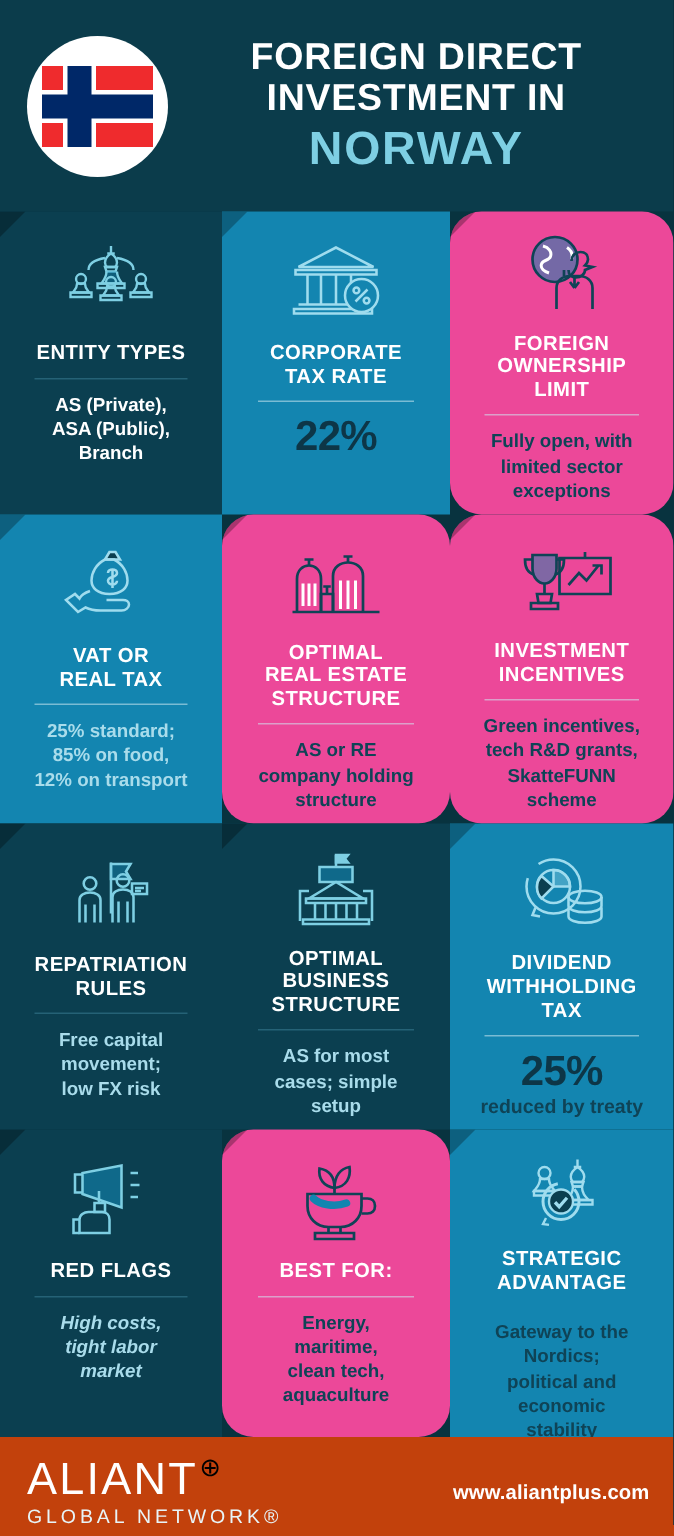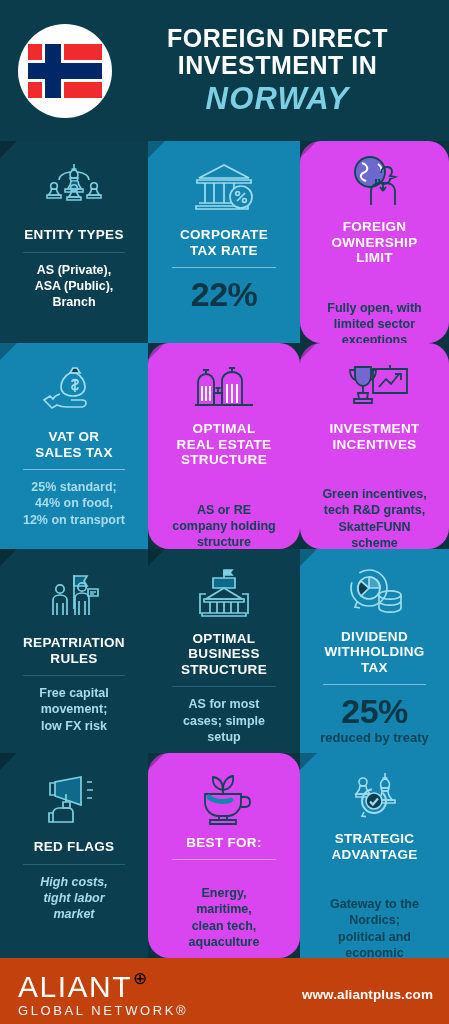--- a/index.html
+++ b/index.html
@@ -47,21 +47,20 @@
     letter-spacing:0.5px;
     line-height:1.08;
   }
   .title-l3 {
     color:#7ecfe3;
     font-weight:bold;
     font-size:31px;
     letter-spacing:1.2px;
     line-height:1.15;
     margin-top:2px;
-    font-style:italic;
   }
 
   
   .grid {
     display:grid;
     grid-template-columns:148px 152px 149px;
     grid-template-rows:202px 206px 204px 205px;
     width:384px;
   }
   .cell {
@@ -77,21 +76,21 @@
     content:"";
     position:absolute;
     left:0; top:0;
     width:0; height:0;
     border-top:17px solid rgba(0,0,0,0.28);
     border-right:17px solid transparent;
     z-index:3;
   }
   .bg-dark  { background:#0b3f50; }
   .bg-mid   { background:#1385b0; }
-  .bg-light { background:#d946ef;border-radius:21px; }
+  .bg-light { background:#ec4899;border-radius:21px; }
 
   .icon-wrap {
     height:66px;
     display:flex; align-items:center; justify-content:center;
     margin-top:4px;
   }
   .icon-wrap svg { display:block; }
 
   .cell-title {
     font-weight:bold;
@@ -112,26 +111,26 @@
   .div-white { background:#cfe9f2; }
   .div-dark  { background:#3d7f95; }
 
   .cell-body {
     font-weight:bold;
     font-size:12.5px;
     line-height:1.3;
     text-align:center;
   }
   .b-light { color:#a9dceb; }
-  .b-navy  { color:#0f4356;margin-top:16px; }
+  .b-navy  { color:#0f4356; }
   .b-white { color:#ffffff; }
 
   .big-num {
     font-weight:bold;
-    font-size:34px;
+    font-size:28px;
     line-height:1;
     text-align:center;
     color:#0d3647;
     letter-spacing:-0.5px;
   }
   .big-sub {
     font-weight:bold;
     font-size:13px;
     color:#0f4356;
     text-align:center;
@@ -269,24 +268,24 @@
   <div class="cell bg-mid">
     <div class="icon-wrap">
       <svg width="74" height="58" viewBox="0 0 74 58" fill="none" stroke="#9fdcee" stroke-width="1.7">
         <path d="M36 7l-3 5h10l-3-5z" fill="#0b3f50"></path>
         <path d="M33 12c-6 3-9 9-9 14s4 9 12 9 12-4 12-9-3-11-9-14z"></path>
         <path d="M38 19v12M35 21c0-1.5 1.4-2.4 3-2.4s3 .9 3 2.4-1.5 2.2-3 2.6-3 1.2-3 2.6 1.4 2.4 3 2.4 3-.9 3-2.4"></path>
         <path d="M23 33c-3 1-6 3-7 5l-3-3-6 4 8 8 5-3c2 1 6 2 10 2h14c3 0 5-2 5-4s-2-3-4-3H34"></path>
       </svg>
     </div>
     <div class="cell-title t-white" style="white-space:pre-line">VAT OR
-SALES TAX</div>
+REAL TAX</div>
     <div class="divider div-white"></div>
     <div class="cell-body b-light" style="white-space: pre-line;">25% standard;
-44% on food,
+85% on food,
 12% on transport</div>
   </div>
 
   <div class="cell bg-light">
     <div class="icon-wrap">
       <svg width="74" height="58" viewBox="0 0 74 58" fill="none" stroke="#0f4356" stroke-width="1.8">
         <path d="M11 48V26c0-6 4-9 8-9s8 3 8 9v22"></path>
         <path d="M19 17v-4M16 13h6"></path>
         <path d="M15 29v15M19 29v15M23 29v15" stroke="#ffffff" stroke-width="2"></path>
         <path d="M27 48V36h8v12"></path>

